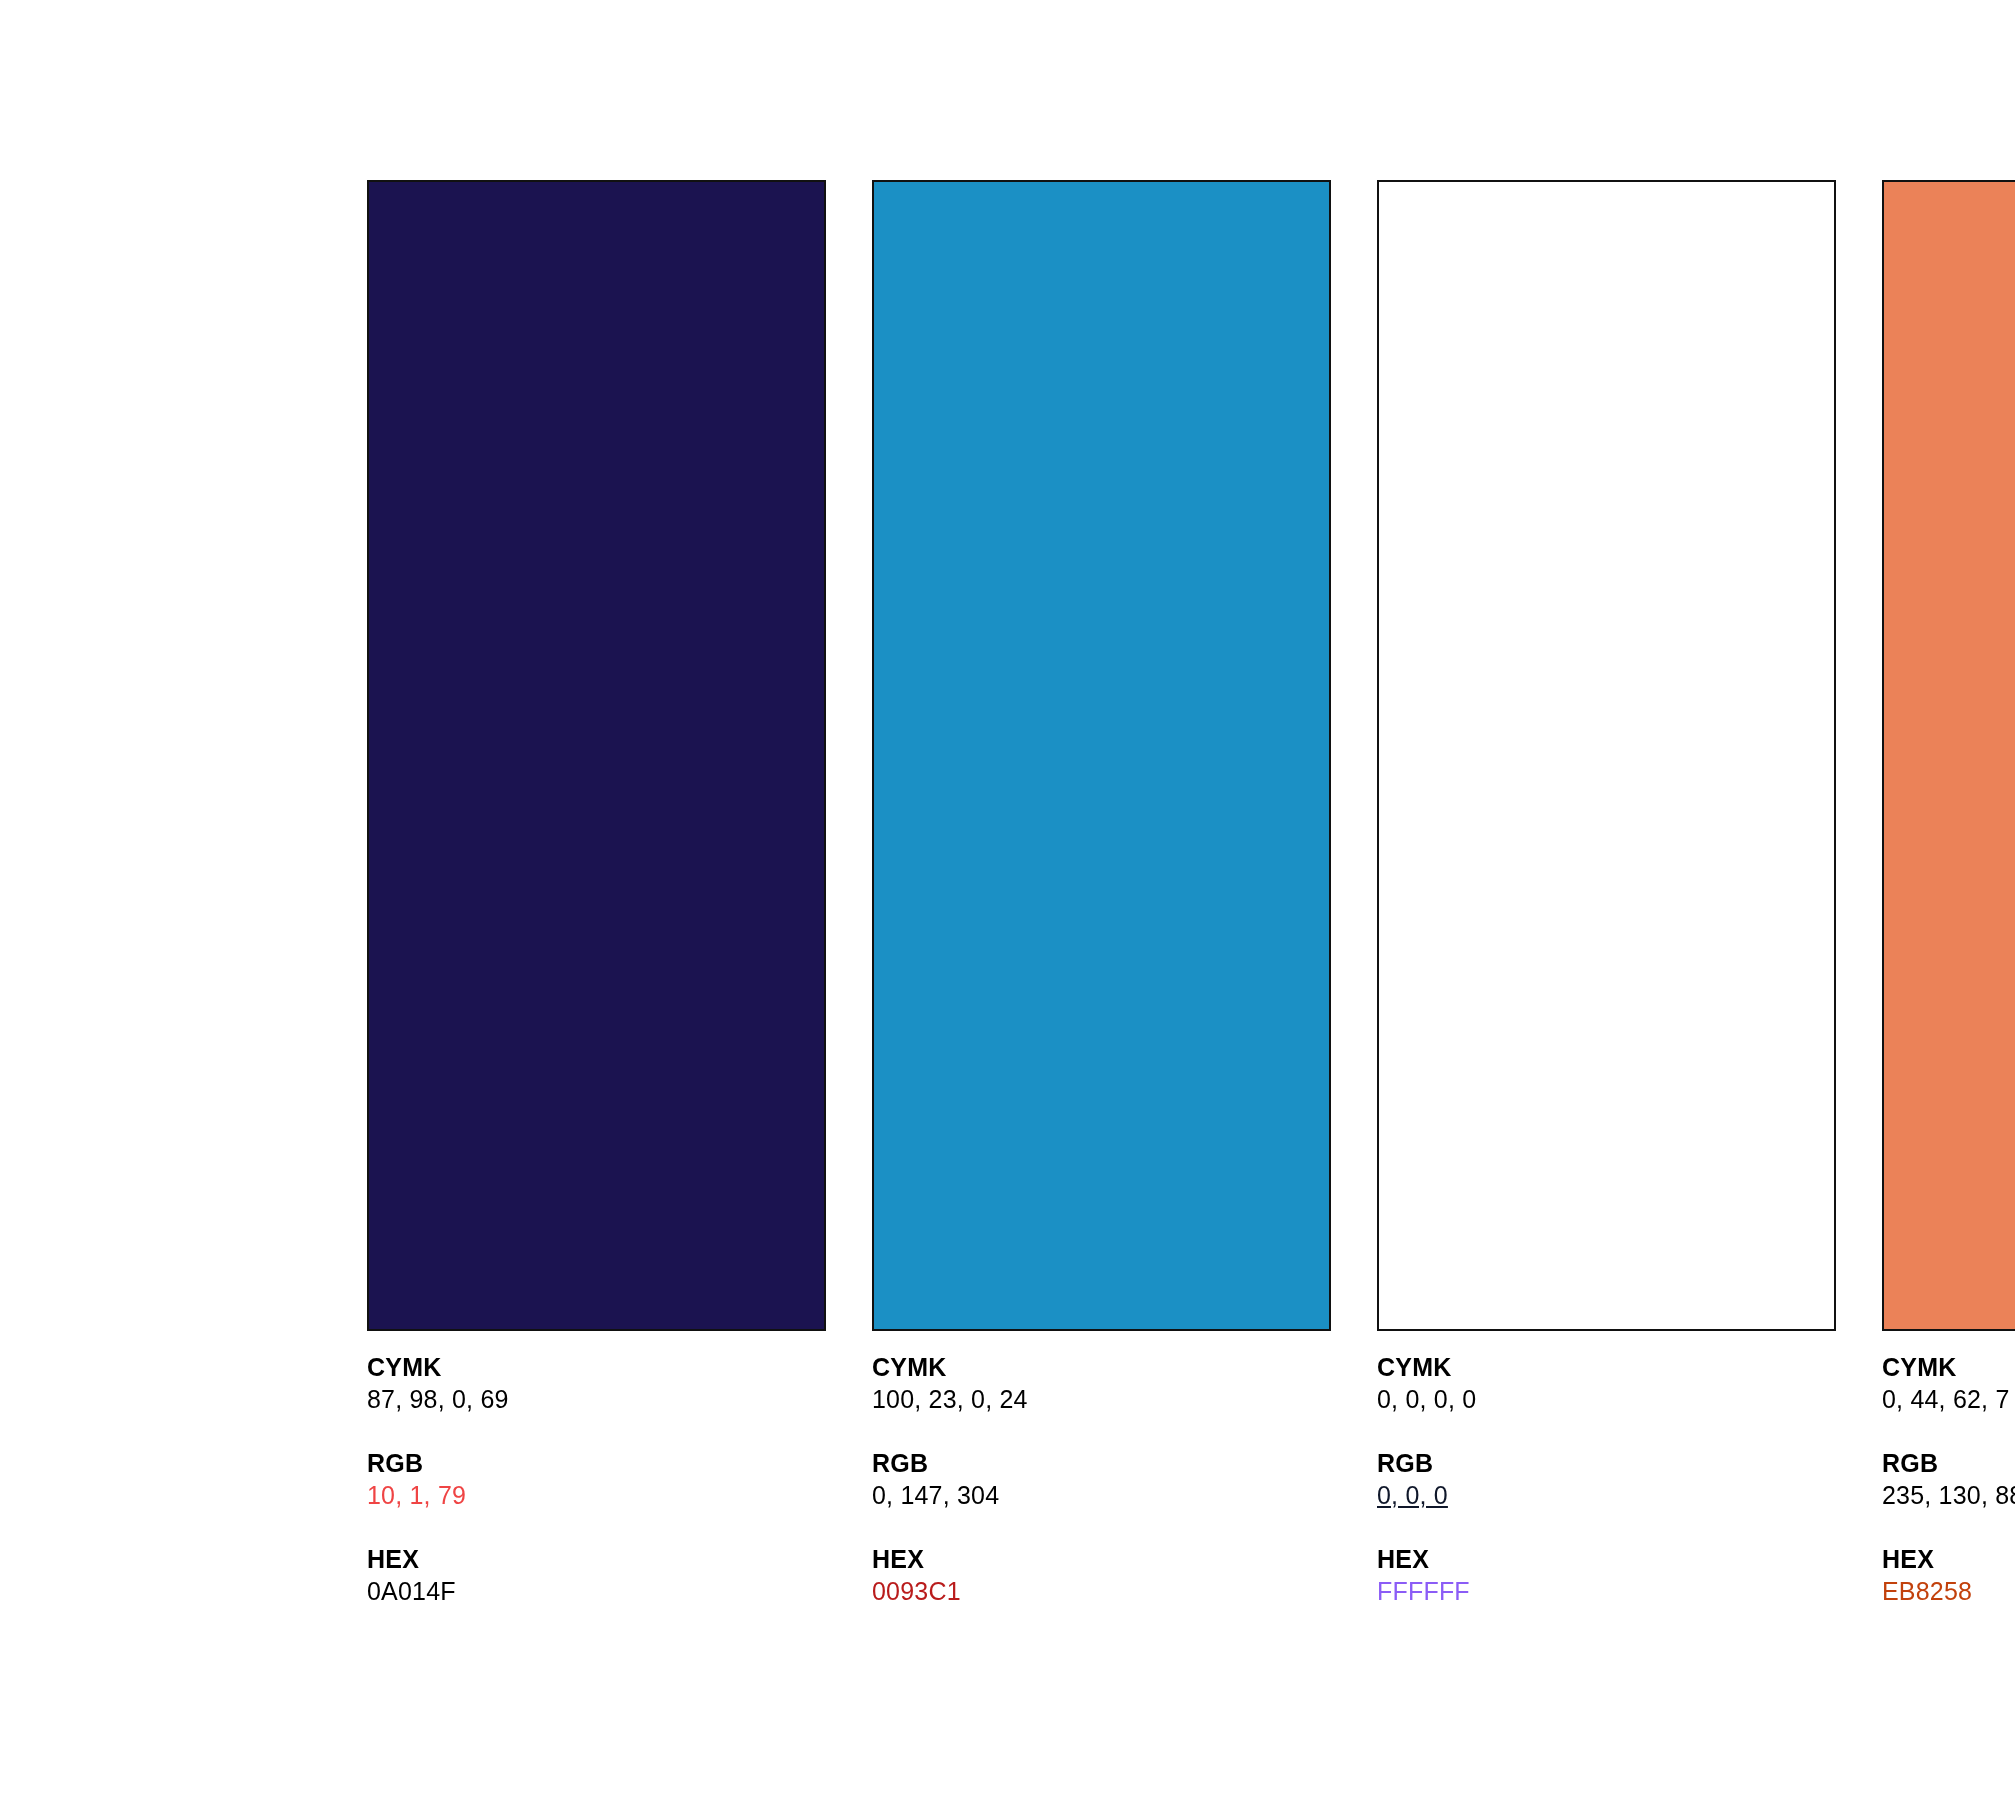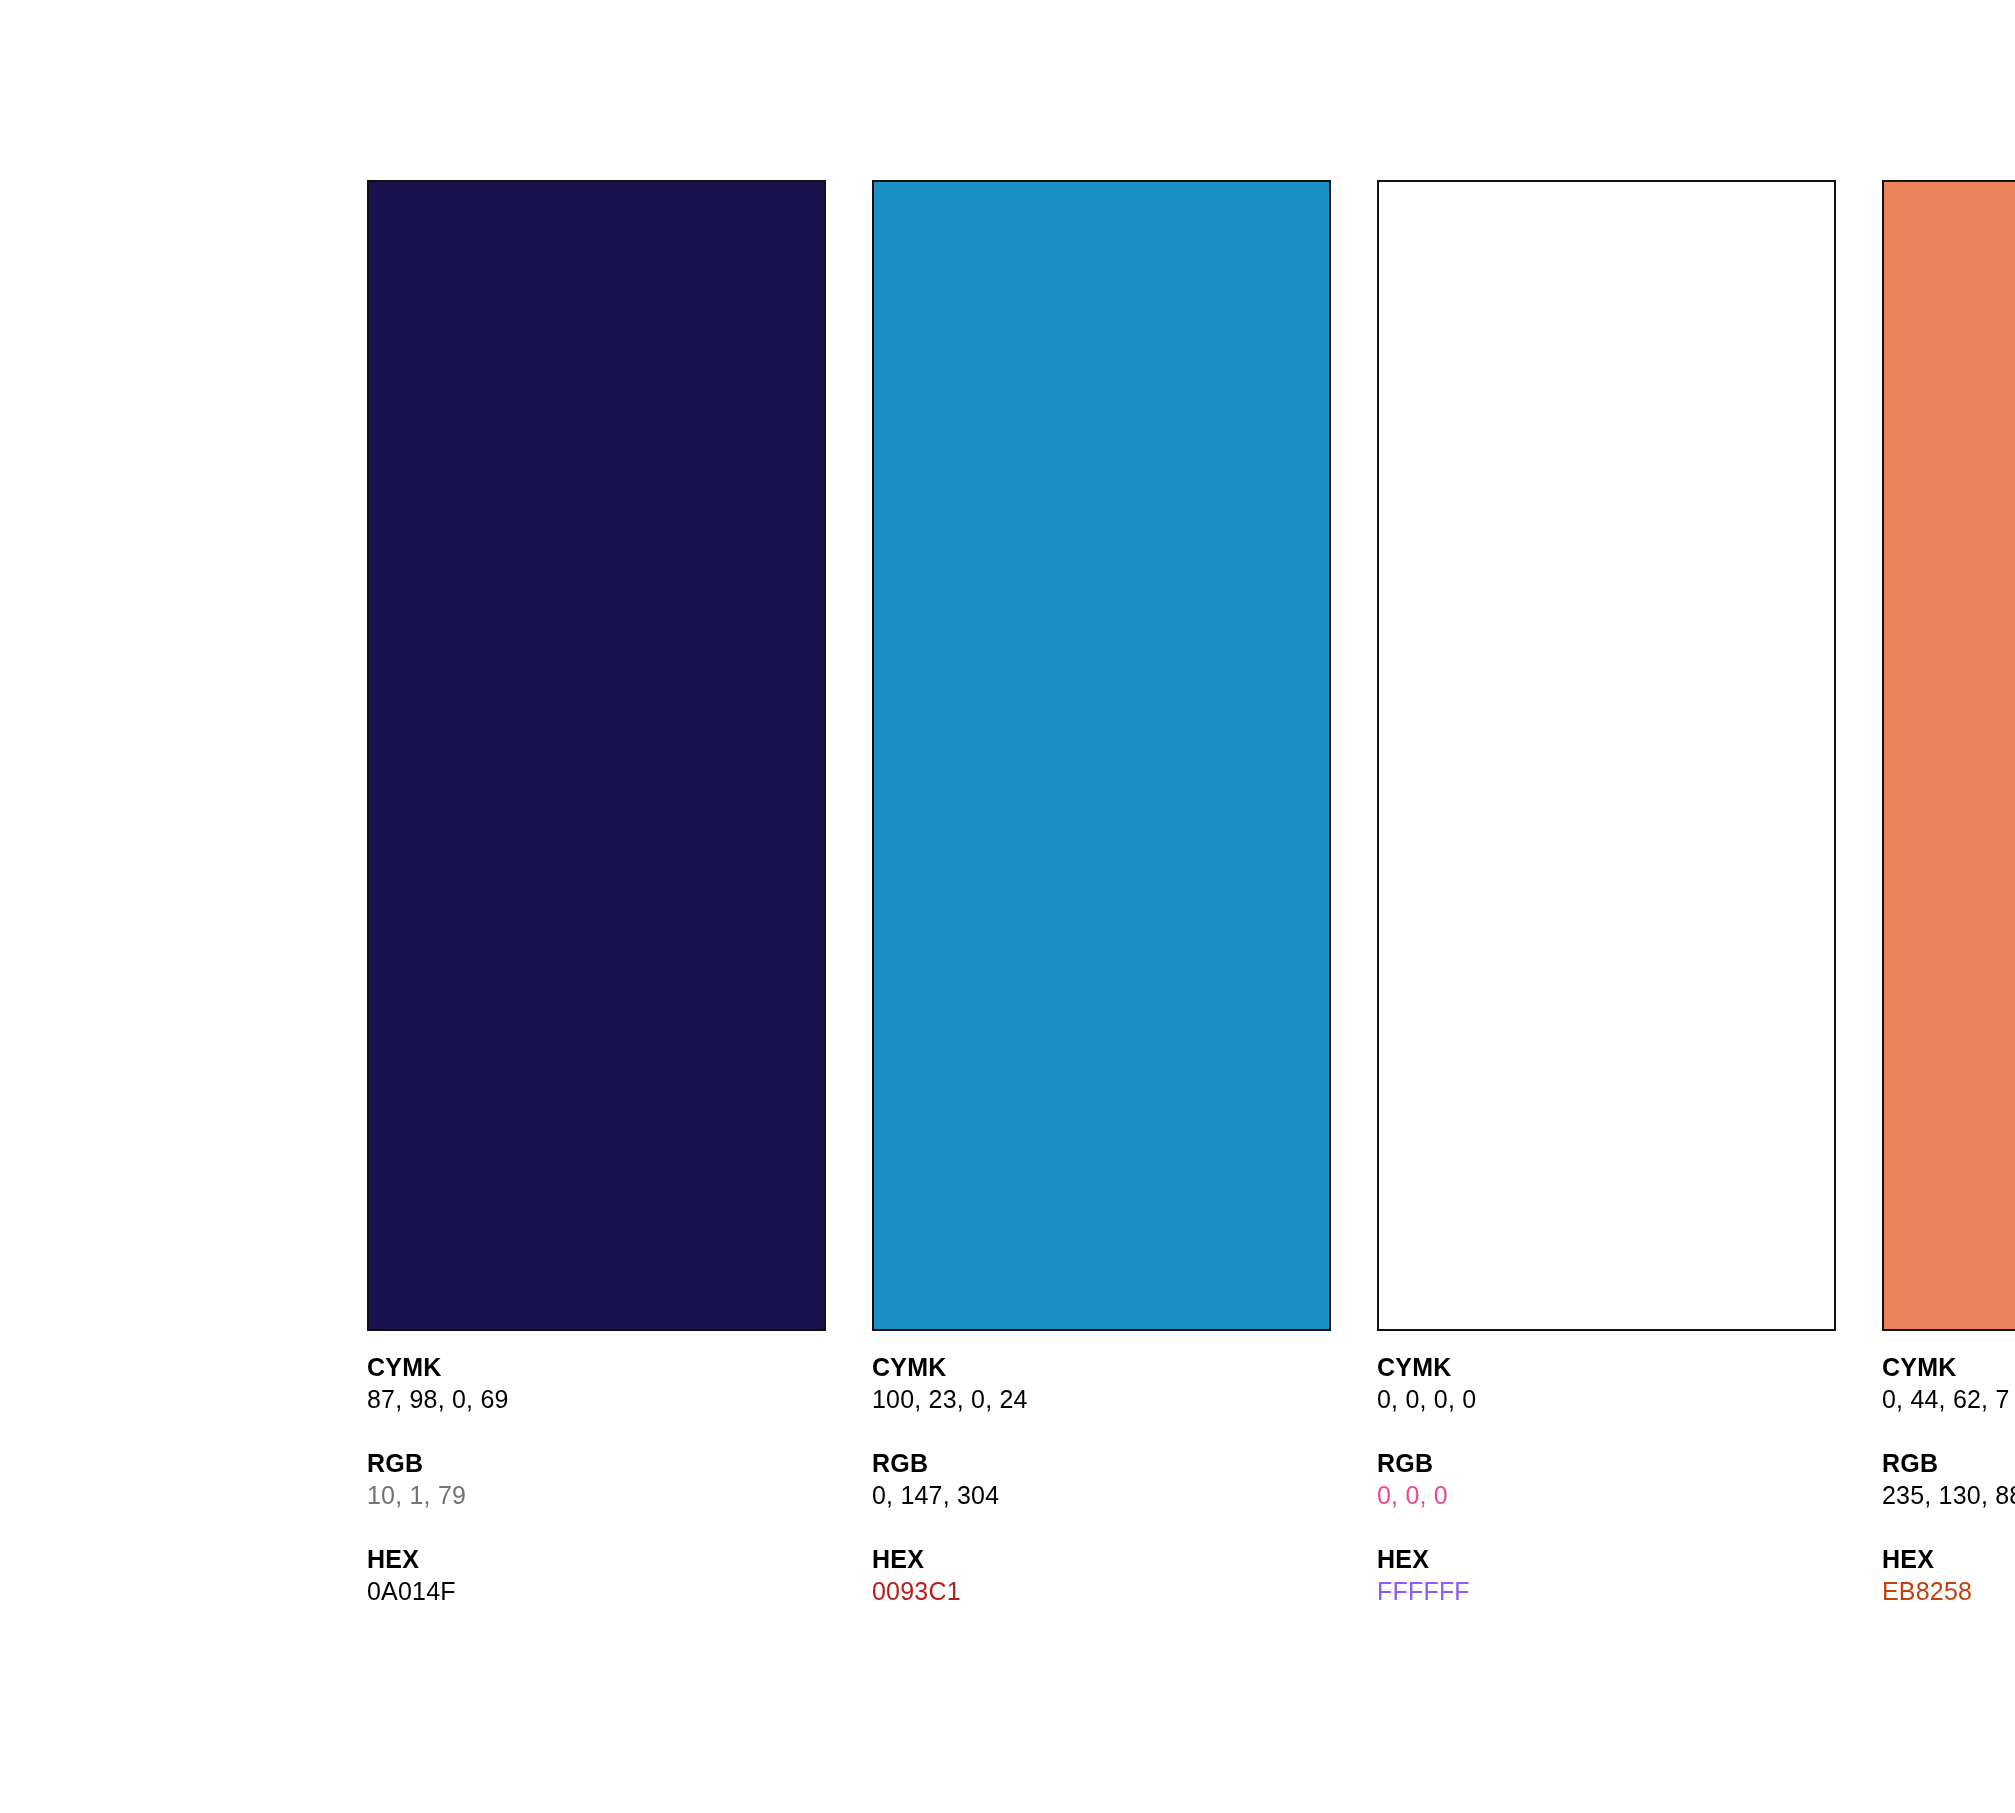--- a/index.html
+++ b/index.html
@@ -94,21 +94,21 @@
 
     <div class="swatch-column">
       <div class="swatch-chip" style="background-color: rgb(27, 19, 80); border-color: rgb(17, 17, 17);"></div>
       <div class="swatch-specs">
         <div class="spec-group first">
           <div class="spec-label" style="color: rgb(0, 0, 0);">CYMK</div>
           <div class="spec-value" style="color: rgb(0, 0, 0);">87, 98, 0, 69</div>
         </div>
         <div class="spec-group">
           <div class="spec-label" style="color: rgb(0, 0, 0);">RGB</div>
-          <div class="spec-value" style="color: #737373;">10, 1, 79</div>
+          <div class="spec-value" style="color: #ef4444;">10, 1, 79</div>
         </div>
         <div class="spec-group">
           <div class="spec-label" style="color: rgb(0, 0, 0);">HEX</div>
           <div class="spec-value" style="color: rgb(0, 0, 0);">0A014F</div>
         </div>
       </div>
     </div>
 
     <div class="swatch-column">
       <div class="swatch-chip" style="background-color: rgb(27, 144, 197); border-color: rgb(17, 17, 17);"></div>
@@ -130,21 +130,21 @@
 
     <div class="swatch-column">
       <div class="swatch-chip" style="background-color: rgb(255, 255, 255); border-color: rgb(17, 17, 17);"></div>
       <div class="swatch-specs">
         <div class="spec-group first">
           <div class="spec-label" style="color: rgb(0, 0, 0);">CYMK</div>
           <div class="spec-value" style="color: rgb(0, 0, 0);">0, 0, 0, 0</div>
         </div>
         <div class="spec-group">
           <div class="spec-label" style="color: rgb(0, 0, 0);">RGB</div>
-          <div class="spec-value" style="color: #ec4899;">0, 0, 0</div>
+          <div class="spec-value" style="color: #0f172a; text-decoration: underline;">0, 0, 0</div>
         </div>
         <div class="spec-group">
           <div class="spec-label" style="color: rgb(0, 0, 0);">HEX</div>
           <div class="spec-value" style="color: #8b5cf6;">FFFFFF</div>
         </div>
       </div>
     </div>
 
     <div class="swatch-column">
       <div class="swatch-chip" style="background-color: rgb(235, 130, 88); border-color: rgb(17, 17, 17);"></div>

